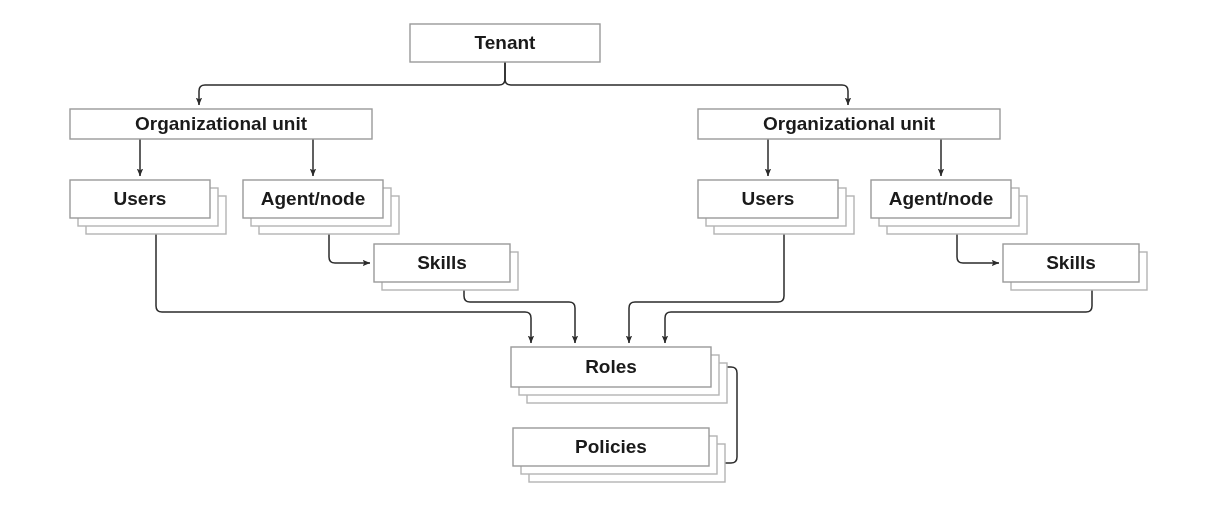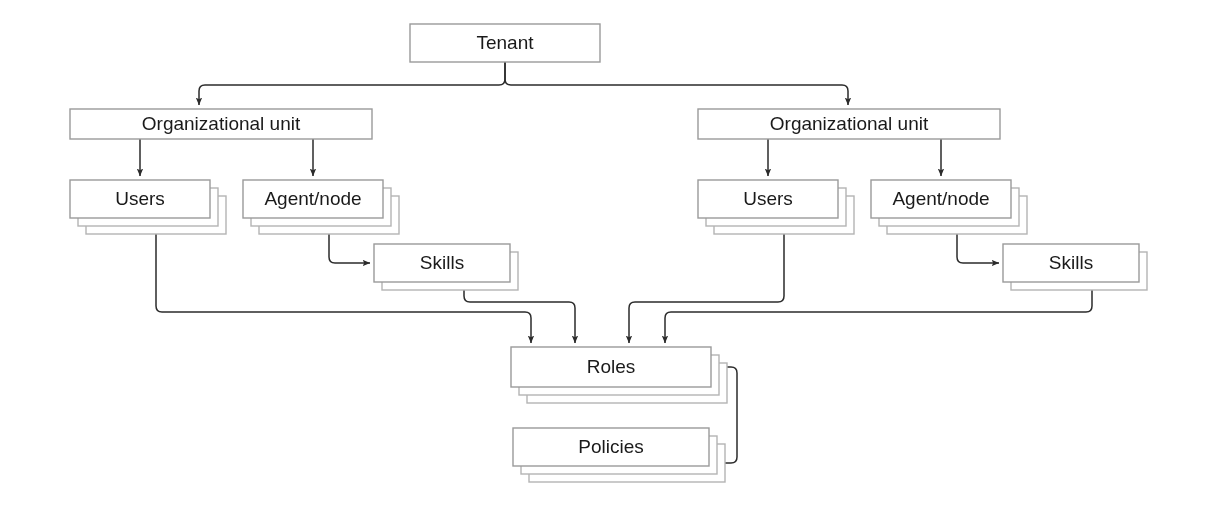--- a/index.html
+++ b/index.html
@@ -11,20 +11,21 @@
     width: 1208px;
     height: 513px;
     font-family: "Liberation Sans", sans-serif;
     overflow: hidden;
   }
   #diagram-root {
     position: relative;
     width: 1208px;
     height: 513px;
     background: #ffffff;
+    font-weight: bold;
   }
   svg#diagram-svg {
     display: block;
     width: 1208px;
     height: 513px;
   }
   .node-box {
     fill: #ffffff;
     stroke: #9a9a9a;
     stroke-width: 1.4;

